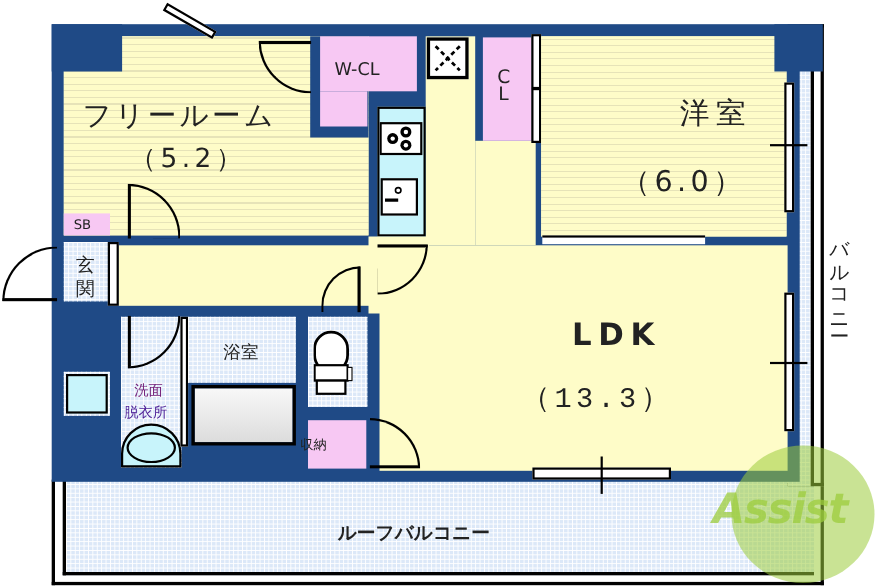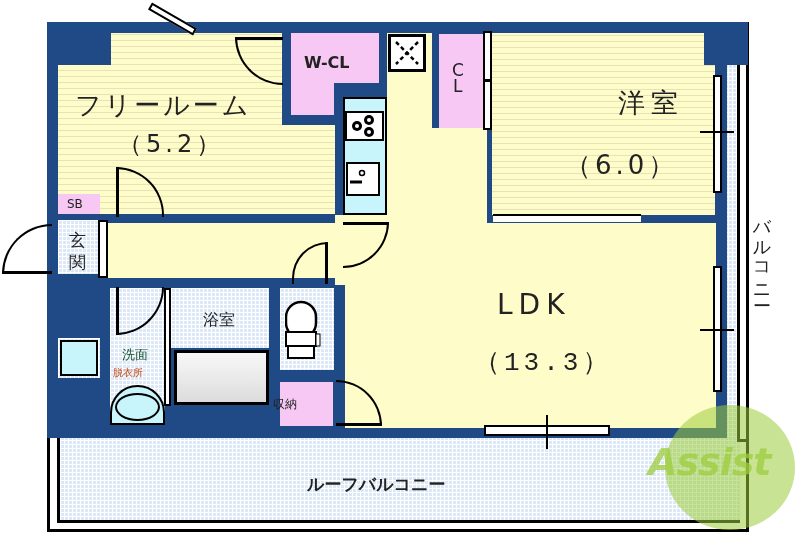--- a/index.html
+++ b/index.html
@@ -119,39 +119,39 @@
 <div class="door-arc" style="left:235px;top:37px;width:48px;height:48px;border-radius:0 0 0 48px;border-top:3px solid #000;border-right:none;"></div>
 <div class="door-arc" style="left:116px;top:167px;width:48px;height:50px;border-radius:0 50px 0 0;border-left:3px solid #000;border-bottom:none;"></div>
 <div class="door-arc" style="left:343px;top:222px;width:46px;height:46px;border-radius:0 0 46px 0;border-top:3px solid #000;border-left:none;"></div>
 <div class="door-arc" style="left:292px;top:242px;width:36px;height:42px;border-radius:36px 0 0 0;border-right:3px solid #000;border-bottom:none;"></div>
 <div class="door-arc" style="left:116px;top:287px;width:48px;height:48px;border-radius:0 0 48px 0;border-left:3px solid #000;border-top:none;"></div>
 <div class="door-arc" style="left:336px;top:380px;width:46px;height:46px;border-radius:0 46px 0 0;border-left:none;border-bottom:3px solid #000;"></div>
 
 <div class="lbl" style="left:75px;top:88px;font-size:26px;letter-spacing:3px;">フリールーム</div>
 <div class="lbl" style="left:118px;top:128px;font-size:24px;letter-spacing:4px;">（5.2）</div>
 
-<div class="lbl" style="left:304px;top:53px;font-size:16px;font-weight:bold;">W-CL</div>
+<div class="lbl" style="left:304px;top:53px;font-size:16px;">W-CL</div>
 
 <div class="lbl" style="left:452px;top:60px;font-size:17px;">C</div>
 <div class="lbl" style="left:453px;top:76px;font-size:17px;">L</div>
 
 <div class="lbl" style="left:578px;top:85px;font-size:27px;letter-spacing:6px;margin-left:40px;">洋室</div>
 <div class="lbl" style="left:565px;top:126px;font-size:26px;letter-spacing:4px;margin-top:22px;">（6.0）</div>
 
-<div class="lbl" style="left:497px;top:288px;font-size:28px;letter-spacing:6px;">LDK</div>
+<div class="lbl" style="left:520px;top:288px;font-size:28px;letter-spacing:6px;font-weight:bold;">LDK</div>
 <div class="lbl" style="left:474px;top:344px;font-size:26px;letter-spacing:4px;font-family:Liberation Mono, monospace;">（13.3）</div>
 
 <div class="lbl" style="left:67px;top:197px;font-size:12px;">SB</div>
 <div class="lbl" style="left:69px;top:229px;font-size:17px;">玄</div>
 <div class="lbl" style="left:69px;top:251px;font-size:17px;">関</div>
 
 <div class="lbl" style="left:203px;top:310px;font-size:16px;">浴室</div>
 
-<div class="lbl" style="left:122px;top:346px;font-size:13px;color:#14532d;font-family:Liberation Mono, monospace;">洗面</div>
-<div class="lbl" style="left:113px;top:366px;font-size:10px;color:#c2410c;">脱衣所</div>
+<div class="lbl" style="left:122px;top:346px;font-size:13px;color:#701a75;font-family:Liberation Mono, monospace;">洗面</div>
+<div class="lbl" style="left:113px;top:366px;font-size:13px;color:#4c1d95;">脱衣所</div>
 
 <div class="lbl" style="left:273px;top:396px;font-size:12px;">収納</div>
 
 <div class="lbl" style="left:750px;top:206px;font-size:18px;writing-mode:vertical-rl;letter-spacing:2px;">バルコニー</div>
 <div class="lbl" style="left:307px;top:473px;font-size:17px;font-weight:bold;">ルーフバルコニー</div>
 
 <div class="abs" style="left:665px;top:405px;width:130px;height:125px;border-radius:50%;background:rgba(156,204,60,0.55);"></div>
 <div class="lbl" style="left:648px;top:440px;font-size:38px;font-weight:bold;font-style:italic;color:rgba(156,204,60,0.75);letter-spacing:-1px;">Assist</div>
 
 </body></html>

